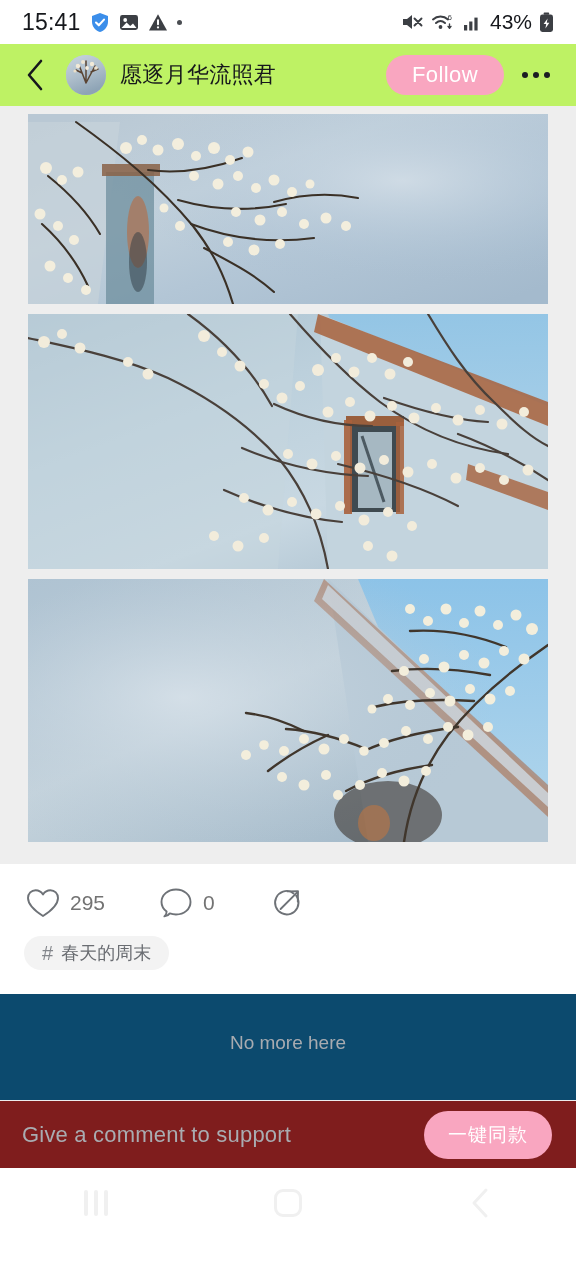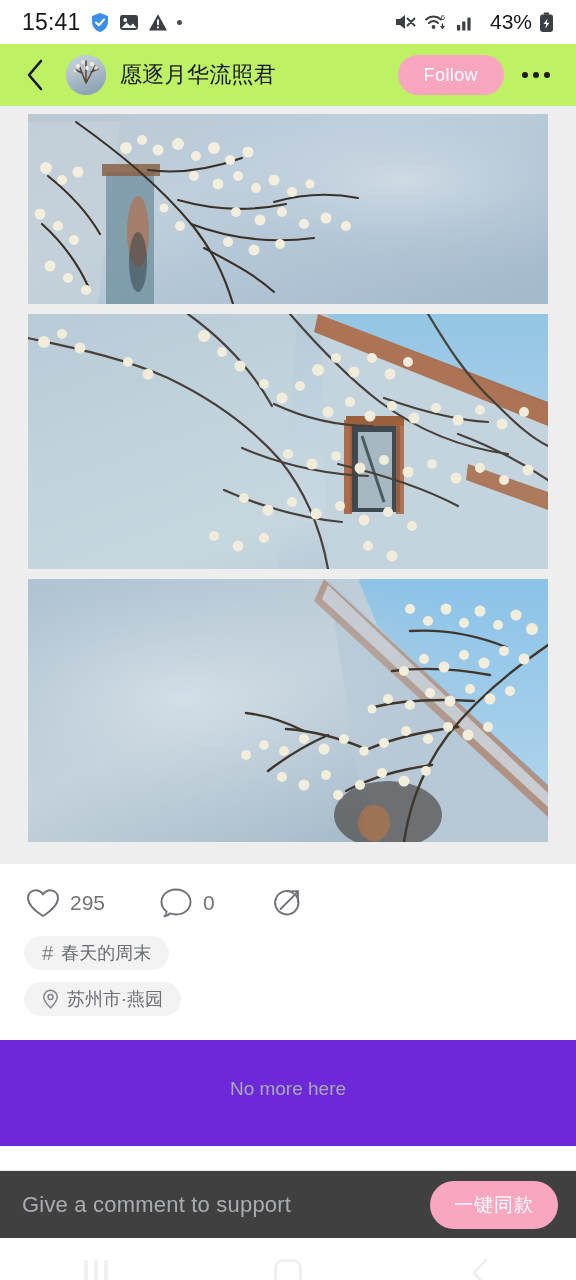--- a/index.html
+++ b/index.html
@@ -13,42 +13,42 @@
   .phone { position:relative; width:576px; height:1139px; background:#fff; display:flex; flex-direction:column; }
 
   
   .statusbar {
     height:44px; flex:0 0 44px; display:flex; align-items:center;
     justify-content:space-between; padding:0 22px; background:#fff;
   }
   .sb-left { display:flex; align-items:center; gap:9px; }
   .sb-time { font-size:23px; color:#16181c; letter-spacing:.2px; font-weight:400; }
   .sb-right { display:flex; align-items:center; gap:7px; }
-  .sb-batt-text { font-size:21px; color:#16181c; margin-left:8px; }
+  .sb-batt-text { font-size:21px; color:#16181c; margin-left:1px; }
   .ico { display:inline-flex; align-items:center; justify-content:center; }
   .dot-small { width:5px; height:5px; border-radius:50%; background:#4a4d52; display:inline-block; }
 
   
   .header {
     height:62px; flex:0 0 62px; display:flex; align-items:center;
     padding:0 18px 0 24px; background:#bef264; gap:0;
   }
   .back-btn { width:34px; height:40px; display:flex; align-items:center; justify-content:flex-start; }
   .avatar {
     width:40px; height:40px; border-radius:50%; margin-left:8px; flex:0 0 40px;
     overflow:hidden; position:relative; background:#b8c6d2;
   }
   .avatar .av-img { position:absolute; inset:0; }
   .username {
     margin-left:14px; font-size:22px; color:#16181c; font-weight:500;
     white-space:nowrap; letter-spacing:.3px;
   }
   .header-spacer { flex:1 1 auto; }
   .follow-btn {
-    background:#f9a6c0; color:#fff; font-size:18px; border:none; border-radius:22px;
+    background:#f9a6c0; color:#fff; font-size:22px; border:none; border-radius:22px;
     padding:0 26px; height:40px; line-height:40px; font-weight:500; letter-spacing:.4px;
     cursor:pointer;
   }
   .more-btn {
     width:44px; height:44px; margin-left:10px; display:flex; align-items:center;
     justify-content:center; gap:5px;
   }
   .more-btn i { width:6px; height:6px; border-radius:50%; background:#1b1d21; display:block; }
 
   
@@ -74,26 +74,26 @@
   .tags { padding:6px 0 0 24px; background:#fff; }
   .tag {
     display:inline-flex; align-items:center; gap:8px; background:#f3f3f3;
     border-radius:18px; height:34px; padding:0 18px; margin-bottom:12px;
     font-size:18px; color:#6a6d72;
   }
   .tag .hash { font-size:20px; color:#83868b; line-height:1; }
 
   
   .divider { height:1px; background:#ececec; margin:12px 22px 0; }
-  .no-more { text-align:center; font-size:19px; color:#a8abb0; padding:38px 0 46px; background:#6d28d9; }
+  .no-more { text-align:center; font-size:19px; color:#a8abb0; padding:38px 0 46px; background:#0c4a6e; }
 
   
   .commentbar {
     border-top:1px solid #ededed; height:68px; display:flex; align-items:center;
-    padding:0 18px 0 22px; background:#404040; flex:0 0 68px;margin-top:24px;
+    padding:0 24px 0 22px; background:#7f1d1d; flex:0 0 68px;
   }
   .comment-input {
     flex:1 1 auto; border:none; outline:none; font-size:22px; color:#a9acb1;
     background:transparent; font-family:inherit; letter-spacing:.2px;
   }
   .comment-input::placeholder { color:#a9acb1; opacity:1; }
   .sync-btn {
     background:#f9a6c0; color:#fff; border:none; border-radius:24px; height:48px;
     padding:0 24px; font-size:19px; font-weight:500; cursor:pointer;
     font-family:Liberation Sans, sans-serif; letter-spacing:1px;
@@ -484,31 +484,20 @@
     </div>
   </div>
 
   <div class="tags">
     <div style="display:block">
       <span class="tag">
         <span class="hash">#</span>
         <span>春天的周末</span>
       </span>
     </div>
-    <div style="display:block">
-      <span class="tag">
-        <span class="ico">
-          <svg width="17" height="20" viewBox="0 0 17 20">
-            <path d="M8.5 1.2 C12.2 1.2 15.2 4.2 15.2 7.9 C15.2 12.2 8.5 18.8 8.5 18.8 C8.5 18.8 1.8 12.2 1.8 7.9 C1.8 4.2 4.8 1.2 8.5 1.2 Z" fill="none" stroke="#83868b" stroke-width="1.5"></path>
-            <circle cx="8.5" cy="7.9" r="2.5" fill="none" stroke="#83868b" stroke-width="1.5"></circle>
-          </svg>
-        </span>
-        <span>苏州市·燕园</span>
-      </span>
-    </div>
   </div>
 
   <div class="divider"></div>
 
   <div class="no-more">No more here</div>
 
   <div class="commentbar">
     <input class="comment-input" type="text" placeholder="Give a comment to support" style="">
     <button class="sync-btn">一键同款</button>
   </div>

